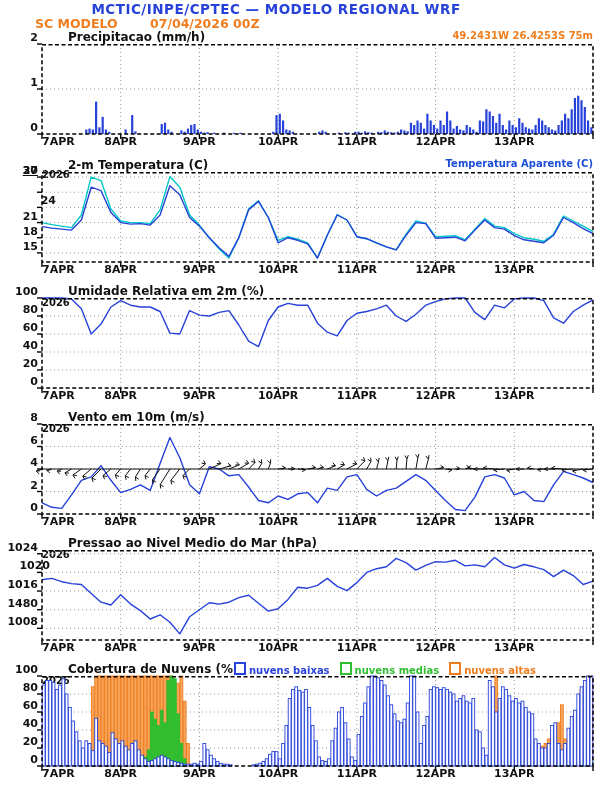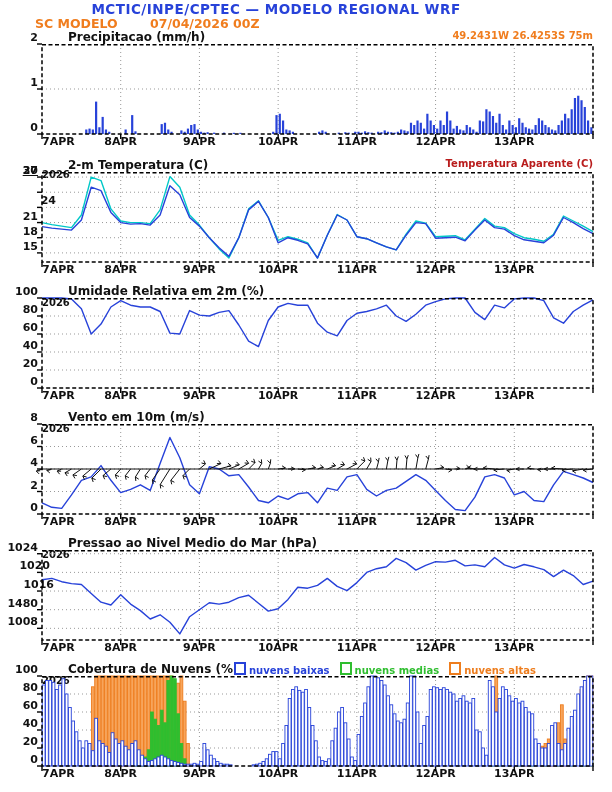--- a/index.html
+++ b/index.html
@@ -167,21 +167,21 @@
       <rect x="570.5815476190476" y="65.25" width="2.2" height="24.750000000000004" fill="#2742d9" stroke="none" stroke-width="0.9"></rect>
       <rect x="573.8613095238095" y="54" width="2.2" height="36" fill="#2742d9" stroke="none" stroke-width="0.9"></rect>
       <rect x="577.1410714285714" y="51.75" width="2.2" height="38.25" fill="#2742d9" stroke="none" stroke-width="0.9"></rect>
       <rect x="580.4208333333332" y="56.25" width="2.2" height="33.75" fill="#2742d9" stroke="none" stroke-width="0.9"></rect>
       <rect x="583.7005952380953" y="63" width="2.2" height="27" fill="#2742d9" stroke="none" stroke-width="0.9"></rect>
       <rect x="586.9803571428571" y="76.5" width="2.2" height="13.5" fill="#2742d9" stroke="none" stroke-width="0.9"></rect>
       <rect x="590.260119047619" y="83.25" width="2.2" height="6.75" fill="#2742d9" stroke="none" stroke-width="0.9"></rect>
       <rect x="42" y="0.8" width="551" height="89.2" fill="none" stroke="#000000" stroke-width="1.5" stroke-dasharray="4 2.5"></rect>
     </svg>
     <div class="abs ptitle" style="left: 68px; top: 158px;">2-m Temperatura (C)</div>
-    <div class="abs rlabel" style="right: 19px; top: 158px; color: #b91c1c;">Temperatura Aparente (C)</div>
+    <div class="abs rlabel" style="right: 19px; top: 158px; color: #1d4ed8;">Temperatura Aparente (C)</div>
     <div class="abs ytick" style="left: 0px; top: 239.899px;">15</div>
     <div class="abs ytick" style="left: 0px; top: 224.73px;">18</div>
     <div class="abs ytick" style="left: 0px; top: 209.562px;">21</div>
     <div class="abs ytick" style="left: 0px; top: 194.393px; padding-left: 18px;">24</div>
     <div class="abs ytick" style="left: 0px; top: 164px; text-decoration: underline;">27</div>
     <div class="abs ytick" style="left: 0px; top: 164.056px;">30</div>
     <div class="abs xlab" style="left: 42px; top: 263px;">7APR</div>
     <div class="abs xlab" style="left: 90.7143px; width: 60px; text-align: center; top: 263px;">8APR</div>
     <div class="abs xlab" style="left: 169.429px; width: 60px; text-align: center; top: 263px;">9APR</div>
     <div class="abs xlab" style="left: 248.143px; width: 60px; text-align: center; top: 263px;">10APR</div>
@@ -585,21 +585,21 @@
       <g stroke="#111111" stroke-width="1">
         <line x1="593" y1="45" x2="583.1741236737614" y2="46.032741217084414"></line>
         <line x1="583.1741236737614" y1="46.032741217084414" x2="586.6027928765699" y2="48.09289351672463"></line>
         <line x1="583.1741236737614" y1="46.032741217084414" x2="586.9561979761587" y2="44.730468599255786"></line>
       </g>
       <rect x="42" y="0.8" width="551" height="89.2" fill="none" stroke="#000000" stroke-width="1.5" stroke-dasharray="4 2.5"></rect>
     </svg>
     <div class="abs ptitle" style="left: 68px; top: 536px;">Pressao ao Nivel Medio do Mar (hPa)</div>
     <div class="abs ytick" style="left: 0px; top: 615.342px;">1008</div>
     <div class="abs ytick" style="left: 0px; top: 596.689px;">1480</div>
-    <div class="abs ytick" style="left: 16px; top: 578.036px;">1016</div>
+    <div class="abs ytick" style="left: 0px; top: 578.036px;">1016</div>
     <div class="abs ytick" style="left: 0px; top: 559.383px; margin-left: 12px;">1020</div>
     <div class="abs ytick" style="left: 0px; top: 540.731px;">1024</div>
     <div class="abs xlab" style="left: 42px; top: 641px;">7APR</div>
     <div class="abs xlab" style="left: 90.7143px; width: 60px; text-align: center; top: 641px;">8APR</div>
     <div class="abs xlab" style="left: 169.429px; width: 60px; text-align: center; top: 641px;">9APR</div>
     <div class="abs xlab" style="left: 248.143px; width: 60px; text-align: center; top: 641px;">10APR</div>
     <div class="abs xlab" style="left: 326.857px; width: 60px; text-align: center; top: 641px;">11APR</div>
     <div class="abs xlab" style="left: 405.571px; width: 60px; text-align: center; top: 641px;">12APR</div>
     <div class="abs xlab" style="left: 484.286px; width: 60px; text-align: center; top: 641px;">13APR</div>
     <div class="abs ylab-year" style="left: 42px; top: 652px;">2026</div>

